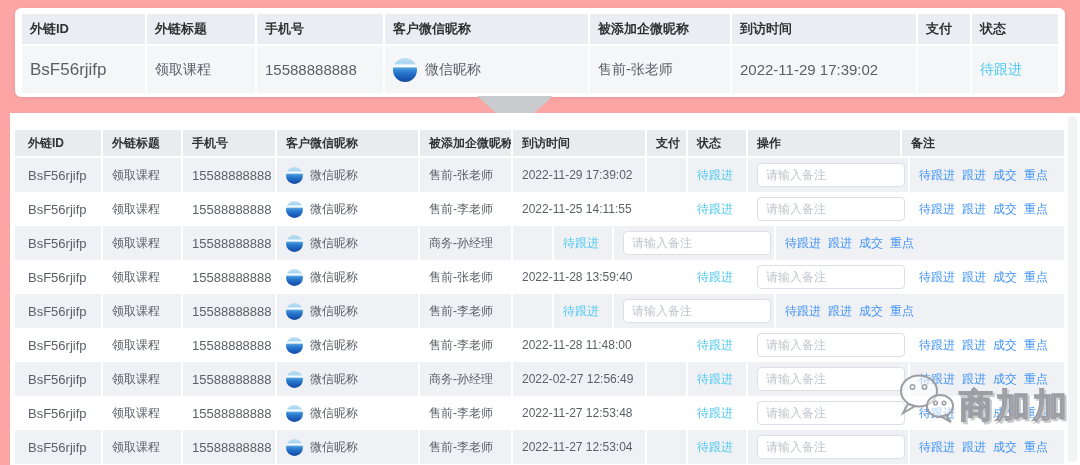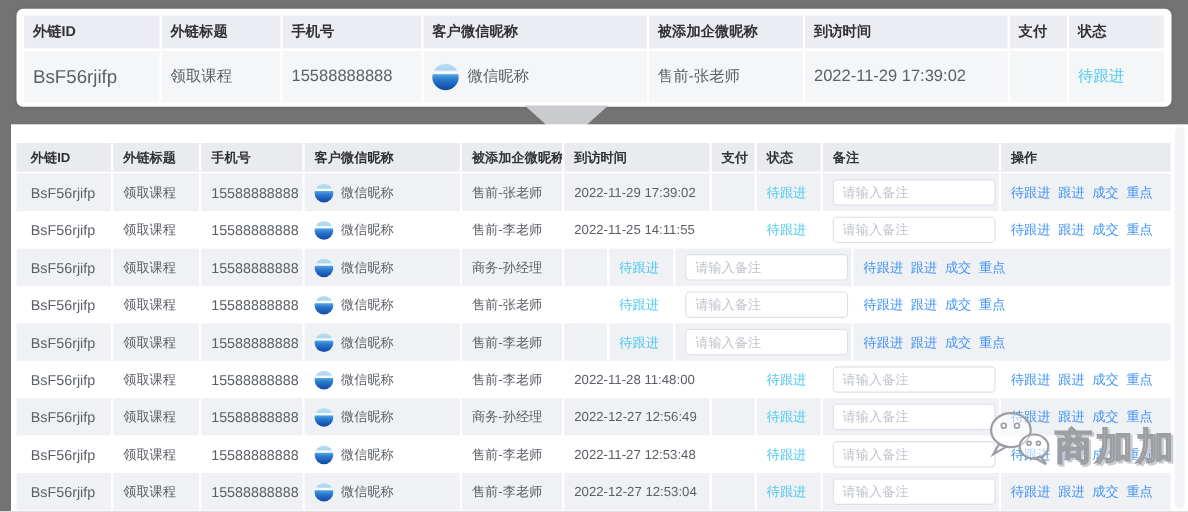--- a/index.html
+++ b/index.html
@@ -1,19 +1,19 @@
 <!DOCTYPE html>
 <html><head>
 <meta charset="utf-8">
 <style>
   * { margin:0; padding:0; box-sizing:border-box; }
   html,body { width:1080px; height:465px; }
   .stage {
     position:relative; width:1080px; height:465px;
-    background:#737373; overflow:hidden;
+    background:#fca5a5; overflow:hidden;
     font-family:"Liberation Sans", sans-serif;
   }
   
   .top-card {
     position:absolute; left:15px; top:8px; width:1050px; height:89px;
     background:#ffffff; border-radius:6px; box-shadow:0 1px 4px rgba(0,0,0,.08);
   }
   .t-table { position:absolute; left:7px; top:6px; width:1036px; }
   .t-head { display:flex; height:30px; background:#ecedf2; margin-bottom:2px; }
   .t-cell { display:flex; align-items:center; padding-left:8px; border-right:2px solid #fff; overflow:hidden; white-space:nowrap; }
@@ -104,22 +104,22 @@
     <div class="b-table">
       <div class="b-head">
           <div class="b-cell bh bw0">外链ID</div>
           <div class="b-cell bh bw1">外链标题</div>
           <div class="b-cell bh bw2">手机号</div>
           <div class="b-cell bh bw3">客户微信昵称</div>
           <div class="b-cell bh bw4">被添加企微昵称</div>
           <div class="b-cell bh bw5">到访时间</div>
           <div class="b-cell bh bw6">支付</div>
           <div class="b-cell bh bw7">状态</div>
+          <div class="b-cell bh bw9">操作</div>
           <div class="b-cell bh bw8">备注</div>
-          <div class="b-cell bh bw9">操作</div>
         </div>
       <div>
           <div class="b-row odd">
             <div class="b-cell bw0 c-id">BsF56rjifp</div>
             <div class="b-cell bw1">领取课程</div>
             <div class="b-cell bw2 c-phone">15588888888</div>
             <div class="b-cell bw3">
               <span class="avatar sm"></span>
               <span>微信昵称</span>
             </div>
@@ -188,20 +188,21 @@
           </div>
           <div class="b-row even">
             <div class="b-cell bw0 c-id">BsF56rjifp</div>
             <div class="b-cell bw1">领取课程</div>
             <div class="b-cell bw2 c-phone">15588888888</div>
             <div class="b-cell bw3">
               <span class="avatar sm"></span>
               <span>微信昵称</span>
             </div>
             <div class="b-cell bw4">售前-张老师</div>
+            <div class="b-cell bw5">2022-11-28 13:59:40</div>
             <div class="b-cell bw6"></div>
             <div class="b-cell bw7">
               <span class="status">待跟进</span>
             </div>
             <div class="b-cell bw8">
               <input class="remark-input" type="text" placeholder="请输入备注" value="" style="">
             </div>
             <div class="b-cell bw9 c-ops">
               <a class="action-link" href="#">待跟进</a>
               <a class="action-link" href="#">跟进</a>
@@ -258,21 +259,21 @@
           </div>
           <div class="b-row odd">
             <div class="b-cell bw0 c-id">BsF56rjifp</div>
             <div class="b-cell bw1">领取课程</div>
             <div class="b-cell bw2 c-phone">15588888888</div>
             <div class="b-cell bw3">
               <span class="avatar sm"></span>
               <span>微信昵称</span>
             </div>
             <div class="b-cell bw4">商务-孙经理</div>
-            <div class="b-cell bw5">2022-12-27 12:56:49</div>
+            <div class="b-cell bw5">2022-02-27 12:56:49</div>
             <div class="b-cell bw6"></div>
             <div class="b-cell bw7">
               <span class="status">待跟进</span>
             </div>
             <div class="b-cell bw8">
               <input class="remark-input" type="text" placeholder="请输入备注" value="" style="">
             </div>
             <div class="b-cell bw9 c-ops">
               <a class="action-link" href="#">待跟进</a>
               <a class="action-link" href="#">跟进</a>
@@ -306,21 +307,21 @@
           </div>
           <div class="b-row odd">
             <div class="b-cell bw0 c-id">BsF56rjifp</div>
             <div class="b-cell bw1">领取课程</div>
             <div class="b-cell bw2 c-phone">15588888888</div>
             <div class="b-cell bw3">
               <span class="avatar sm"></span>
               <span>微信昵称</span>
             </div>
             <div class="b-cell bw4">售前-李老师</div>
-            <div class="b-cell bw5">2022-12-27 12:53:04</div>
+            <div class="b-cell bw5">2022-11-27 12:53:04</div>
             <div class="b-cell bw6"></div>
             <div class="b-cell bw7">
               <span class="status">待跟进</span>
             </div>
             <div class="b-cell bw8">
               <input class="remark-input" type="text" placeholder="请输入备注" value="" style="">
             </div>
             <div class="b-cell bw9 c-ops">
               <a class="action-link" href="#">待跟进</a>
               <a class="action-link" href="#">跟进</a>

